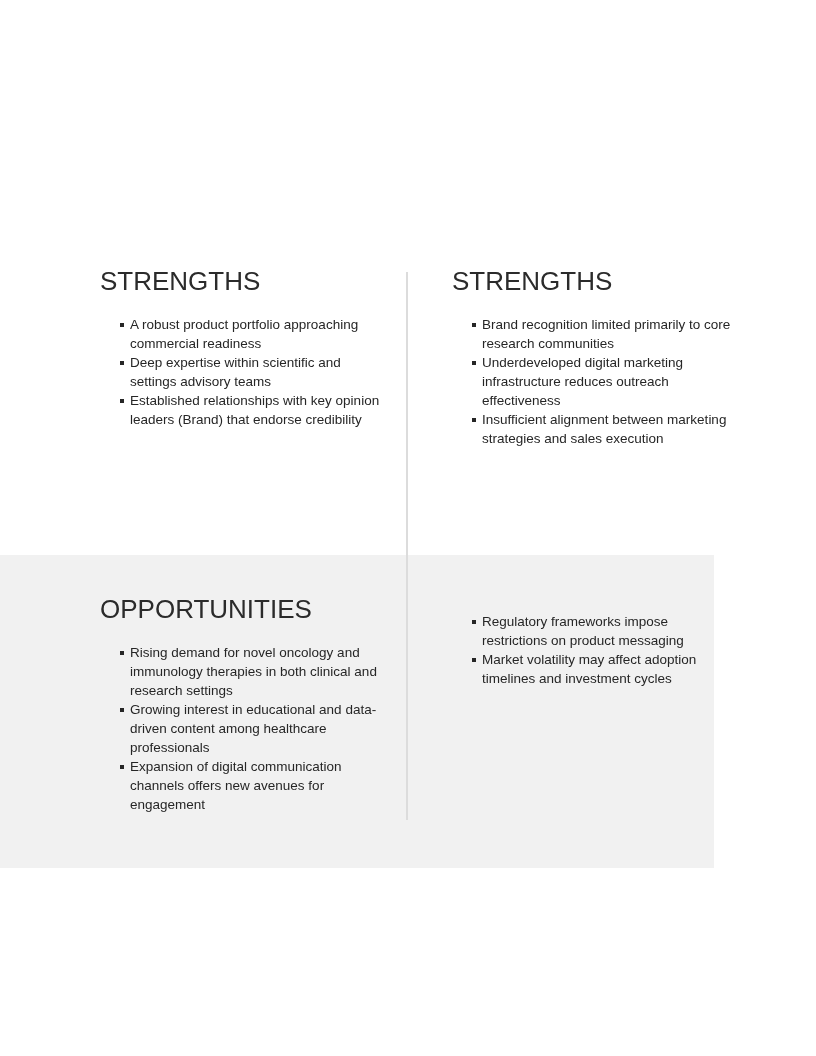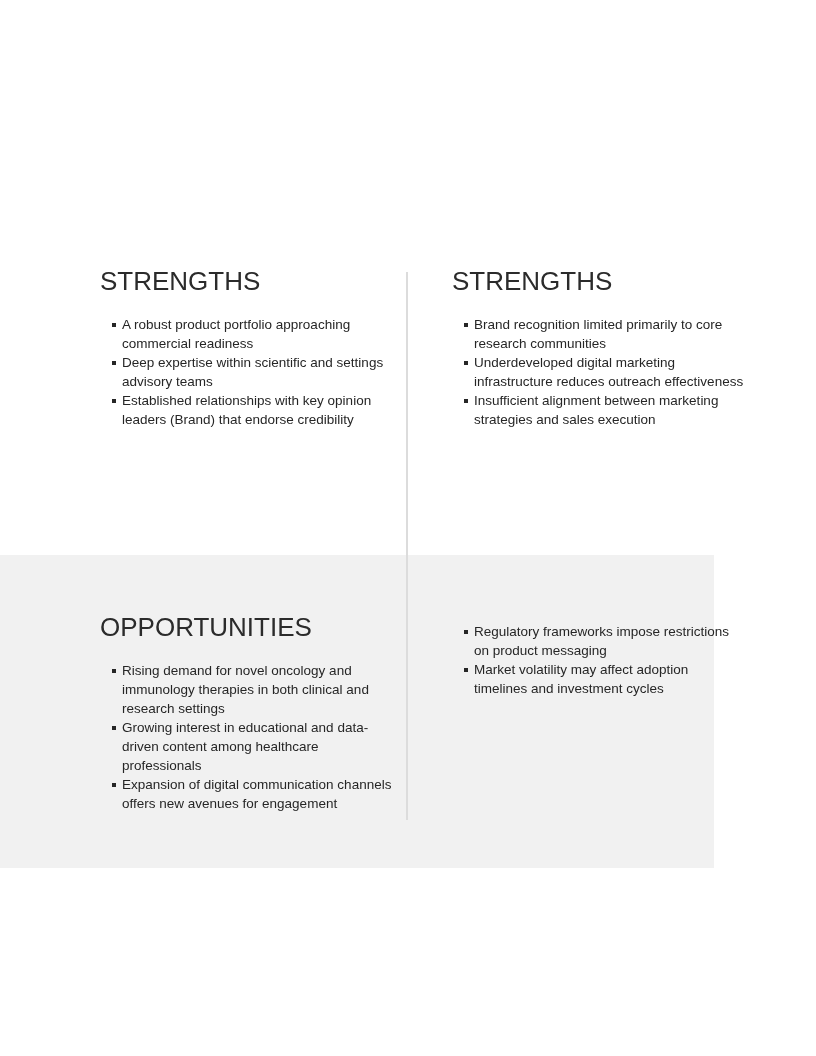--- a/index.html
+++ b/index.html
@@ -41,34 +41,34 @@
     background: #dcdcdc;
   }
 
   .quadrant {
     position: absolute;
     width: 300px;
   }
   .quadrant.col-left  { left: 100px; }
   .quadrant.col-right { left: 452px; }
   .quadrant.row-top    { top: 268px; }
-  .quadrant.row-bottom { top: 614px; }
+  .quadrant.row-bottom { top: 596px; }
 
   .quadrant-title {
     font-size: 26px;
     font-weight: 300;
     color: #2b2b2b;
     margin: 0 0 20px 0;
     line-height: 1.05;
     white-space: nowrap;
   }
 
   .quadrant-list {
     list-style: none;
-    margin: 8px;
+    margin: 16px;
     padding: 0;
   }
 
   .quadrant-list li {
     position: relative;
     padding-left: 10px;
     margin: 0 0 0 4px;
     font-size: 13.5px;
     line-height: 19px;
     color: #262626;

